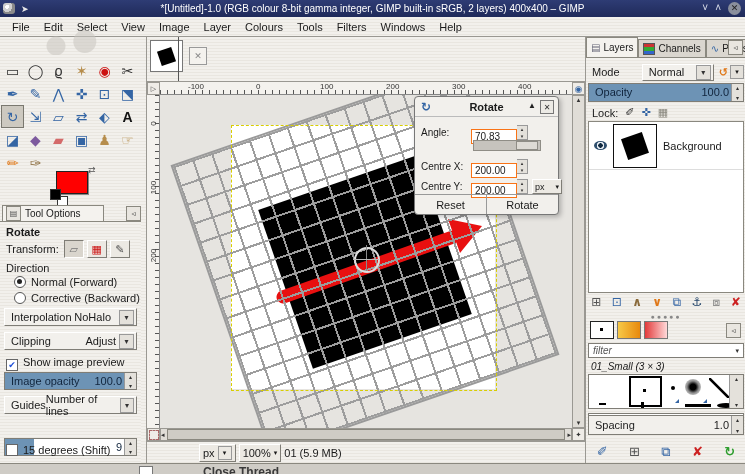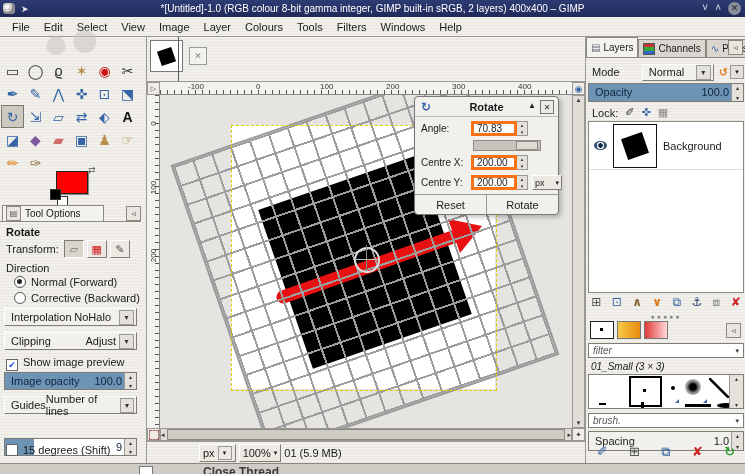--- a/index.html
+++ b/index.html
@@ -134,21 +134,21 @@
   #dlg{left:414px;top:96px;width:143px;height:117px;background:#f2f0ec;border:1px solid #777;border-radius:4px;
        box-shadow:2px 2px 5px rgba(0,0,0,.25);z-index:50;}
   #dlg .hdr{position:relative;height:19px;border-bottom:1px solid #bbb;display:flex;align-items:center;}
   #dlg .hdr .t{position:absolute;left:0;right:0;text-align:center;font-weight:bold;}
   .dico{margin-left:6px;color:#3465a4;font-weight:bold;font-size:12px;}
   .dx{position:absolute;right:4px;top:3px;width:12px;height:12px;border:1px solid #777;font-size:8px;color:#333;
       display:flex;align-items:center;justify-content:center;background:#eceae5;}
   .ddet{position:absolute;right:22px;top:4px;font-size:8px;color:#222;}
   .drow{position:absolute;left:6px;display:flex;align-items:center;}
   .dlabel{width:50px;font-size:10px;}
-  .dinput{width:46px;height:15px;border:3px solid #f97316;background:#fff;display:flex;align-items:center;padding-left:3px;box-sizing:border-box;font-size:10px;}
+  .dinput{width:46px;height:15px;border:1px solid #f97316;background:#fff;display:flex;align-items:center;padding-left:3px;box-sizing:border-box;font-size:10px;margin-top:8px;}
   .dspin{width:11px;height:15px;border:1px solid #999;border-left:none;background:#e4e1db;display:flex;flex-direction:column;
          align-items:center;justify-content:space-between;font-size:5px;color:#333;box-sizing:border-box;}
   .dslider{position:absolute;left:58px;top:43px;width:66px;height:9px;background:#c6c3bd;border:1px solid #8f8d86;}
   .dslider .hndl{position:absolute;left:64%;top:0;width:20px;height:7px;background:#dedbd5;border:1px solid #8f8d86;}
   .dunit{width:30px;height:15px;border:1px solid;border-color:#fff #7f7d76 #7f7d76 #fff;background:#ece9e3;margin-left:4px;
          display:flex;align-items:center;justify-content:space-between;padding:0 2px;font-size:9px;box-sizing:border-box;}
   .dfoot{position:absolute;left:0;bottom:0;width:100%;height:19px;border-top:1px solid #999;display:flex;}
   .dfoot div{flex:1;display:flex;align-items:center;justify-content:center;border-right:1px solid #999;}
   .dfoot div:last-child{border-right:none;}
   
@@ -449,21 +449,21 @@
       <span class="dotb" style="left:10px;top:28px;width:7px;height:2px;border-radius:0;"></span>
       <span class="scol">
           <span>▴</span>
           <span>▾</span>
         </span>
     </div>
     <div class="entry" style="position:absolute;left:2px;top:376px;width:156px;">
       <span>brush.</span>
       <span style="font-size:7px;font-style:normal;color:#333;">▾</span>
     </div>
-    <div class="slider" style="position:absolute;left:2px;top:394px;width:156px;height:20px;background:#f2f0ec;">
+    <div class="slider" style="position:absolute;left:2px;top:378px;width:156px;height:20px;background:#f2f0ec;">
       <span class="lab" style="color:#222;top:3px;">Spacing</span>
       <span class="val" style="color:#222;top:3px;">1.0</span>
       <span class="spincol">
           <span>▴</span>
           <span>▾</span>
         </span>
     </div>
     <div class="bbtns">
       <span style="color:#3465a4;">✐</span>
       <span style="color:#555;">⊞</span>

